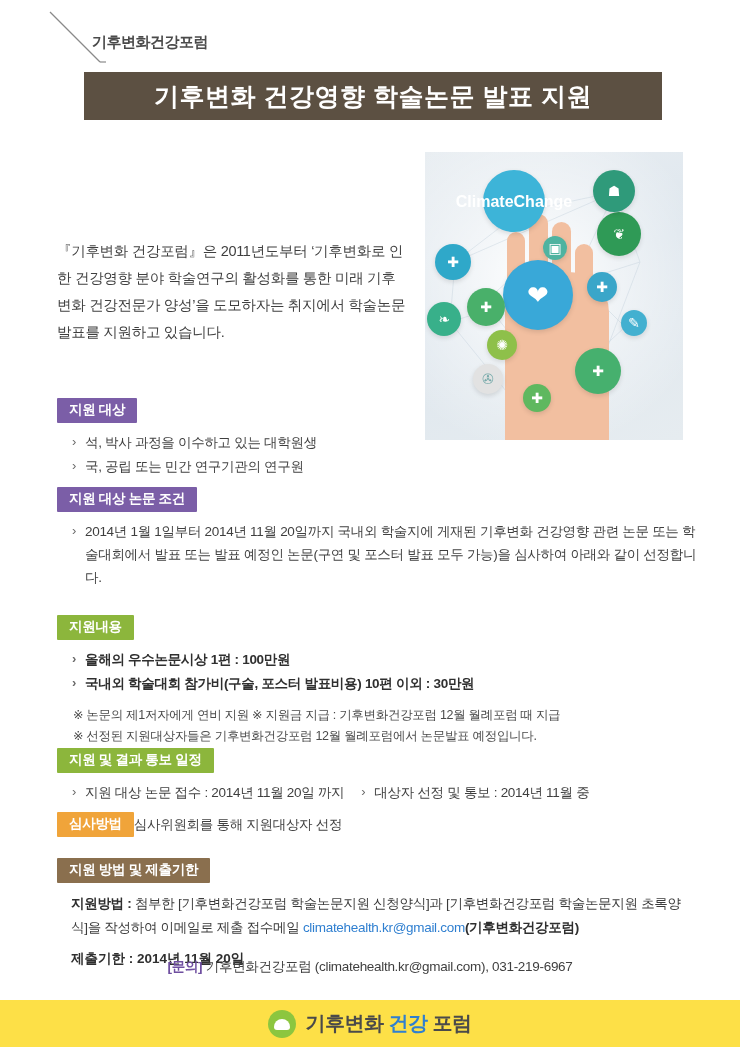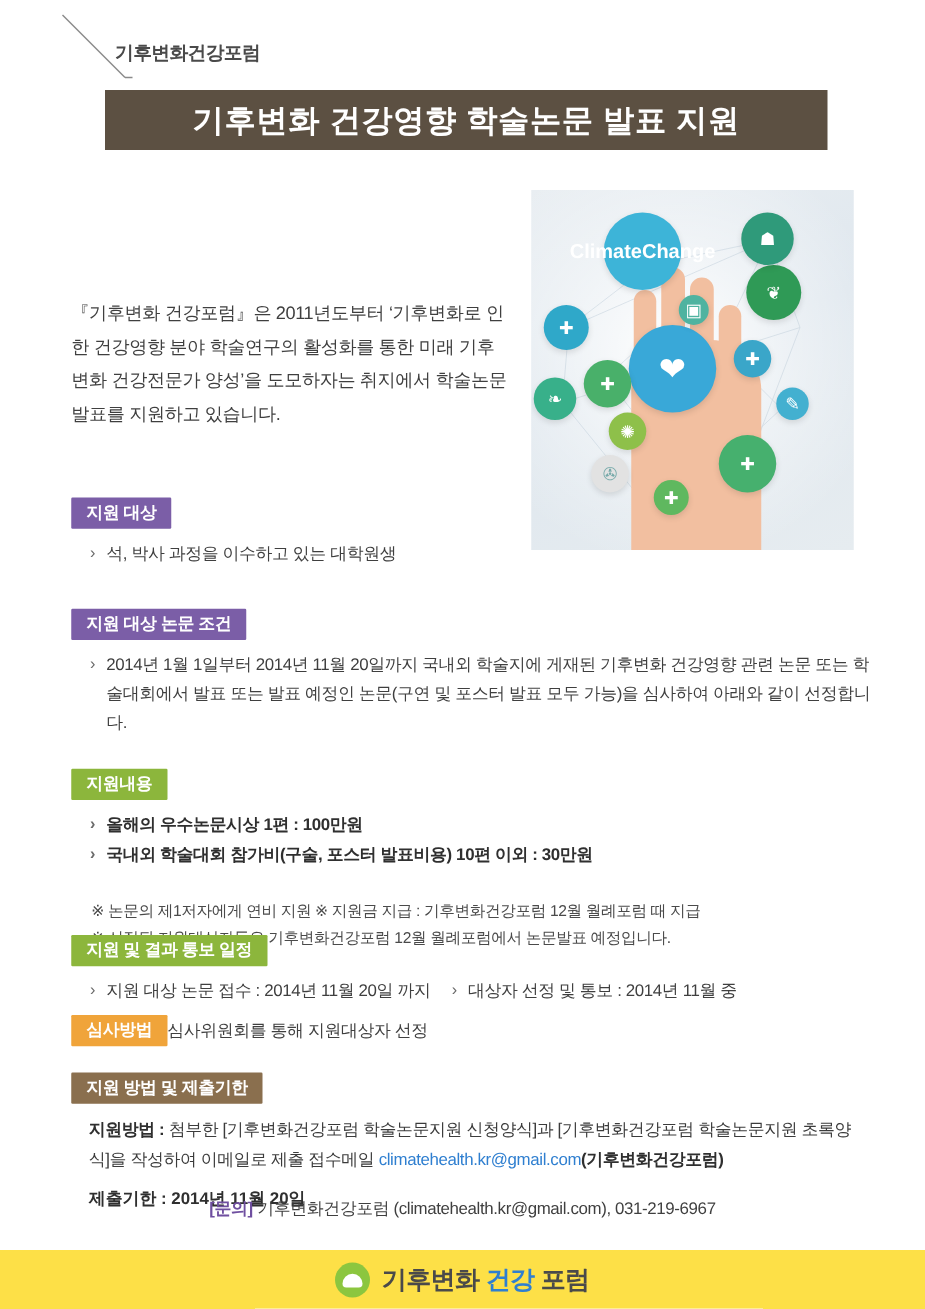--- a/index.html
+++ b/index.html
@@ -196,37 +196,38 @@
   <div class="bubble b11">✎</div>
   <div class="bubble b12">▣</div>
 </div>
 
 <div class="intro">『기후변화 건강포럼』은 2011년도부터 ‘기후변화로 인한 건강영향 분야 학술연구의 활성화를 통한 미래 기후변화 건강전문가 양성’을 도모하자는 취지에서 학술논문 발표를 지원하고 있습니다.</div>
 
 <div class="section" style="top:398px;">
   <span class="sec-label lbl-purple">지원 대상</span>
   <div class="bullets">
     <div class="bline">석, 박사 과정을 이수하고 있는 대학원생</div>
+    <div class="bline">국, 공립 또는 민간 연구기관의 연구원</div>
   </div>
 </div>
 
 <div class="section" style="top:487px;">
   <span class="sec-label lbl-purple">지원 대상 논문 조건</span>
   <div class="bullets">
     <div class="bline">2014년 1월 1일부터 2014년 11월 20일까지 국내외 학술지에 게재된 기후변화 건강영향 관련 논문 또는 학술대회에서 발표 또는 발표 예정인 논문(구연 및 포스터 발표 모두 가능)을 심사하여 아래와 같이 선정합니다.</div>
   </div>
 </div>
 
 <div class="section" style="top:615px;">
   <span class="sec-label lbl-green">지원내용</span>
   <div class="bullets">
     <div class="bline strong">올해의 우수논문시상 1편 : 100만원</div>
     <div class="bline strong">국내외 학술대회 참가비(구술, 포스터 발표비용) 10편 이외 : 30만원</div>
   </div>
-  <div style="margin-top:24px; padding-left:14px;">
+  <div style="margin-top:10px; padding-left:14px;">
     <div class="note">※ 논문의 제1저자에게 연비 지원   ※ 지원금 지급 : 기후변화건강포럼 12월 월례포럼 때 지급</div>
     <div class="note">※ 선정된 지원대상자들은 기후변화건강포럼 12월 월례포럼에서 논문발표 예정입니다.</div>
   </div>
 </div>
 
 <div class="section" style="top:748px;">
   <span class="sec-label lbl-green">지원 및 결과 통보 일정</span>
   <div class="bullets inline-row">
     <div class="bline">지원 대상 논문 접수 : 2014년 11월 20일 까지</div>
     <div class="bline">대상자 선정 및 통보 : 2014년 11월 중</div>

